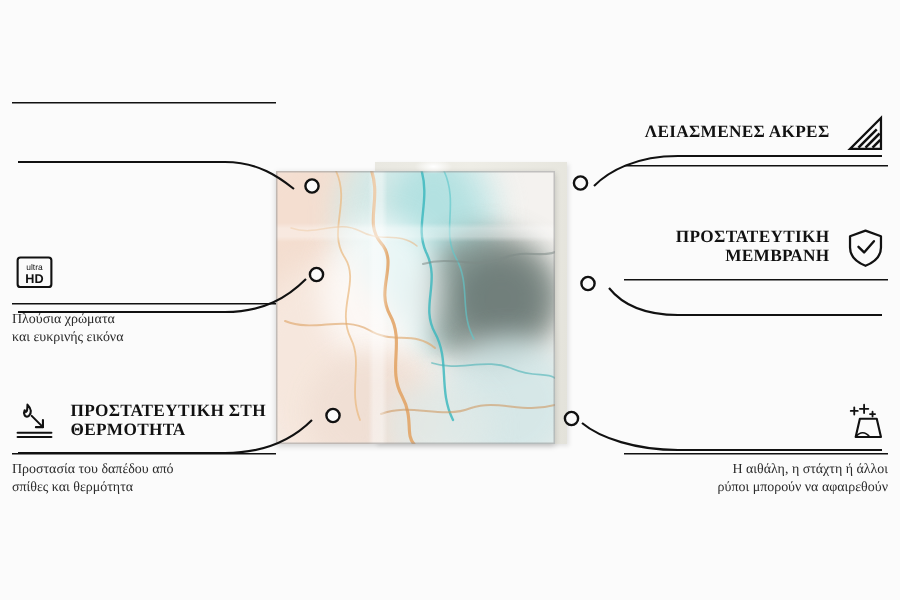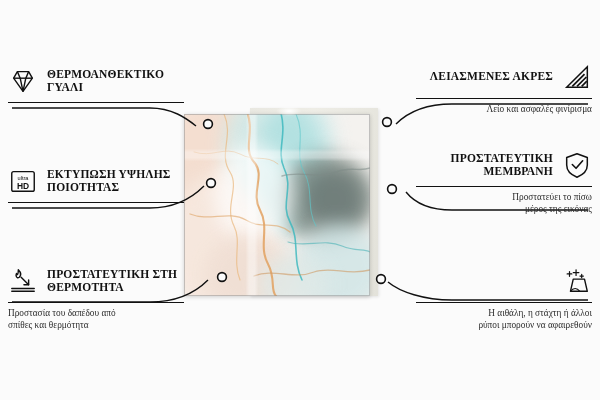--- a/index.html
+++ b/index.html
@@ -129,91 +129,78 @@
       <circle cx="208" cy="124" r="4.4"></circle>
       <circle cx="211" cy="183" r="4.4"></circle>
       <circle cx="222" cy="277" r="4.4"></circle>
       <circle cx="387" cy="122" r="4.4"></circle>
       <circle cx="392" cy="189" r="4.4"></circle>
       <circle cx="381" cy="279" r="4.4"></circle>
     </g>
   </svg>
 
   <div class="feature left" style="top:64px;">
-    <div class="f-head">
-      <svg class="icon" viewBox="0 0 32 32">
-        <g fill="none" stroke="#111" stroke-width="1.5" stroke-linejoin="round">
-          <path d="M6 13 L10 6 H22 L26 13 L16 27 Z"></path>
-          <path d="M6 13 H26"></path>
-            <path d="M10 6 L13 13 L16 27"></path>
-            <path d="M22 6 L19 13 L16 27"></path>
-        </g>
-      </svg>
-      <div class="f-title">ΘΕΡΜΟΑΝΘΕΚΤΙΚΟ ΓΥΑΛΙ</div>
-    </div>
     <div class="rule"></div>
   </div>
 
   <div class="feature left" style="top:164px;">
     <div class="f-head">
       <svg class="icon" viewBox="0 0 32 32">
         <rect x="4" y="6" width="24" height="21" rx="2" fill="none" stroke="#111" stroke-width="1.5"></rect>
         <text x="16" y="15" font-family="Liberation Sans, sans-serif" font-size="6" fill="#111" text-anchor="middle">ultra</text>
         <text x="16" y="24" font-family="Liberation Sans, sans-serif" font-size="9" font-weight="bold" fill="#111" text-anchor="middle">HD</text>
       </svg>
-      <div class="f-title">ΕΚΤΥΠΩΣΗ ΥΨΗΛΗΣ ΠΟΙΟΤΗΤΑΣ</div>
-    </div>
-    <div class="rule"></div>
+    </div>
+    <div class="rule"></div>
+    <div class="f-desc" style="white-space:pre-line;">Πλούσια χρώματα
+και ευκρινής εικόνα</div>
   </div>
 
   <div class="feature left" style="top:264px;">
     <div class="f-head">
       <svg class="icon" viewBox="0 0 32 32">
         <g fill="none" stroke="#111" stroke-width="1.5" stroke-linejoin="round" stroke-linecap="round">
           <path d="M11 4 C14 7, 14 10, 12 12 C9 14, 8 10, 9 8 C9.5 10, 11 10, 11 4 Z"></path>
           <path d="M14 12 L22 20"></path>
             <path d="M22 15 L22 20 L17 20"></path>
           <path d="M4 24 H28"></path>
             <path d="M4 27 H28"></path>
         </g>
       </svg>
       <div class="f-title">ΠΡΟΣΤΑΤΕΥΤΙΚΗ ΣΤΗ ΘΕΡΜΟΤΗΤΑ</div>
     </div>
     <div class="rule"></div>
     <div class="f-desc" style="white-space:pre-line;font-family:Liberation Serif, serif;">Προστασία του δαπέδου από
 σπίθες και θερμότητα</div>
   </div>
 
-  <div class="feature right" style="top:60px;">
+  <div class="feature right" style="top:72px;">
     <div class="f-head">
       <svg class="icon" viewBox="0 0 32 32">
         <path d="M27 5 L27 27 L5 27 Z" fill="none" stroke="#111" stroke-width="1.6"></path>
         <g stroke="#111" stroke-width="1.8">
           <path d="M11 26 L24 13"></path>
             <path d="M16 26 L26 16"></path>
             <path d="M21 26 L26.5 20.5"></path>
         </g>
       </svg>
       <div class="f-title">ΛΕΙΑΣΜΕΝΕΣ ΑΚΡΕΣ</div>
     </div>
     <div class="rule"></div>
-    <div class="f-desc" style="white-space:pre-line;">Λείο και ασφαλές φινίρισμα</div>
   </div>
 
   <div class="feature right" style="top:148px;">
     <div class="f-head">
       <svg class="icon" viewBox="0 0 32 32">
         <path d="M16 4 L27 8 V16 C27 23, 21 27, 16 29 C11 27, 5 23, 5 16 V8 Z" fill="none" stroke="#111" stroke-width="1.6" stroke-linejoin="round"></path>
         <path d="M11 15.5 L15 19.5 L22 11.5" fill="none" stroke="#111" stroke-width="1.7" stroke-linecap="round" stroke-linejoin="round"></path>
       </svg>
       <div class="f-title">ΠΡΟΣΤΑΤΕΥΤΙΚΗ ΜΕΜΒΡΑΝΗ</div>
     </div>
     <div class="rule"></div>
-    <div class="f-desc" style="white-space:pre-line;">Προστατεύει το πίσω
-μέρος της εικόνας</div>
   </div>
 
   <div class="feature right" style="top:264px;">
     <div class="f-head">
       <svg class="icon" viewBox="0 0 32 32">
         <path d="M9 27 L12 14 H24 L27 27 Z" fill="none" stroke="#111" stroke-width="1.5" stroke-linejoin="round"></path>
         <path d="M9 27 C12 23, 16 23, 19 27" fill="none" stroke="#111" stroke-width="1.2"></path>
         <g stroke="#111" stroke-width="1.3" stroke-linecap="round" fill="none">
           <path d="M8 6 L8 11"></path>
             <path d="M5.5 8.5 L10.5 8.5"></path>

